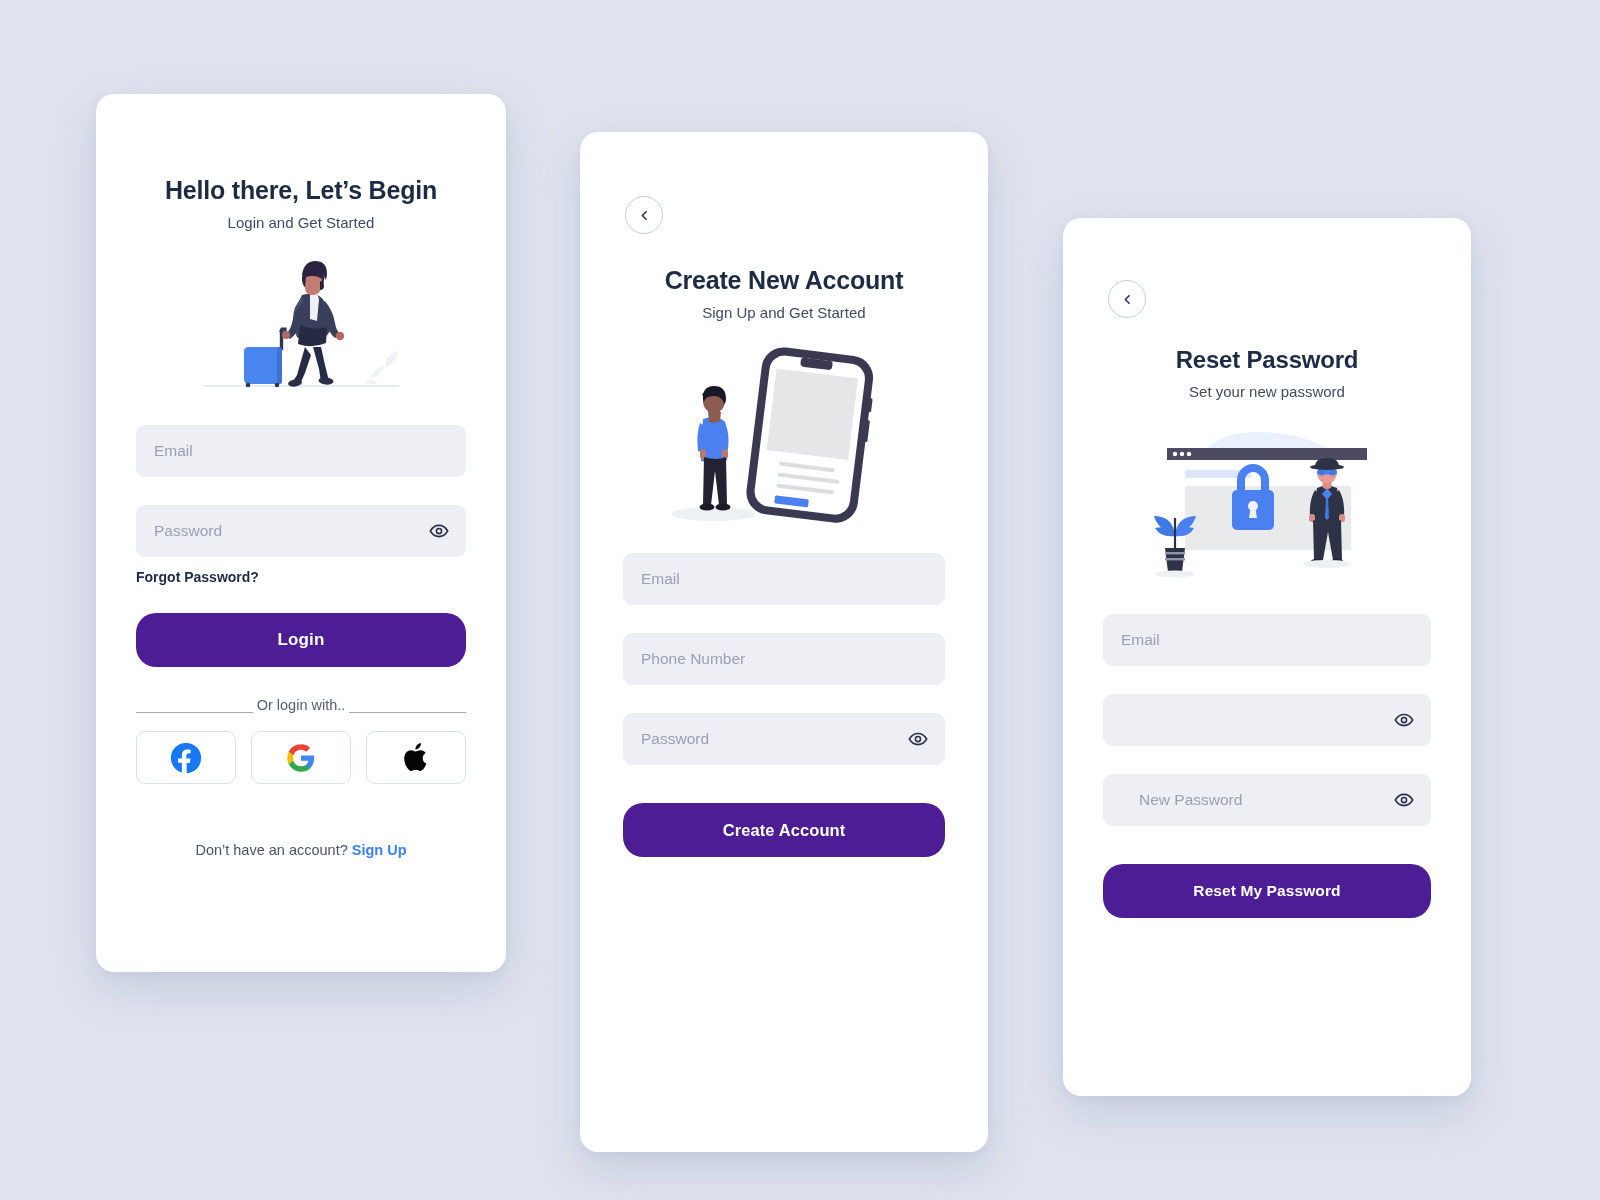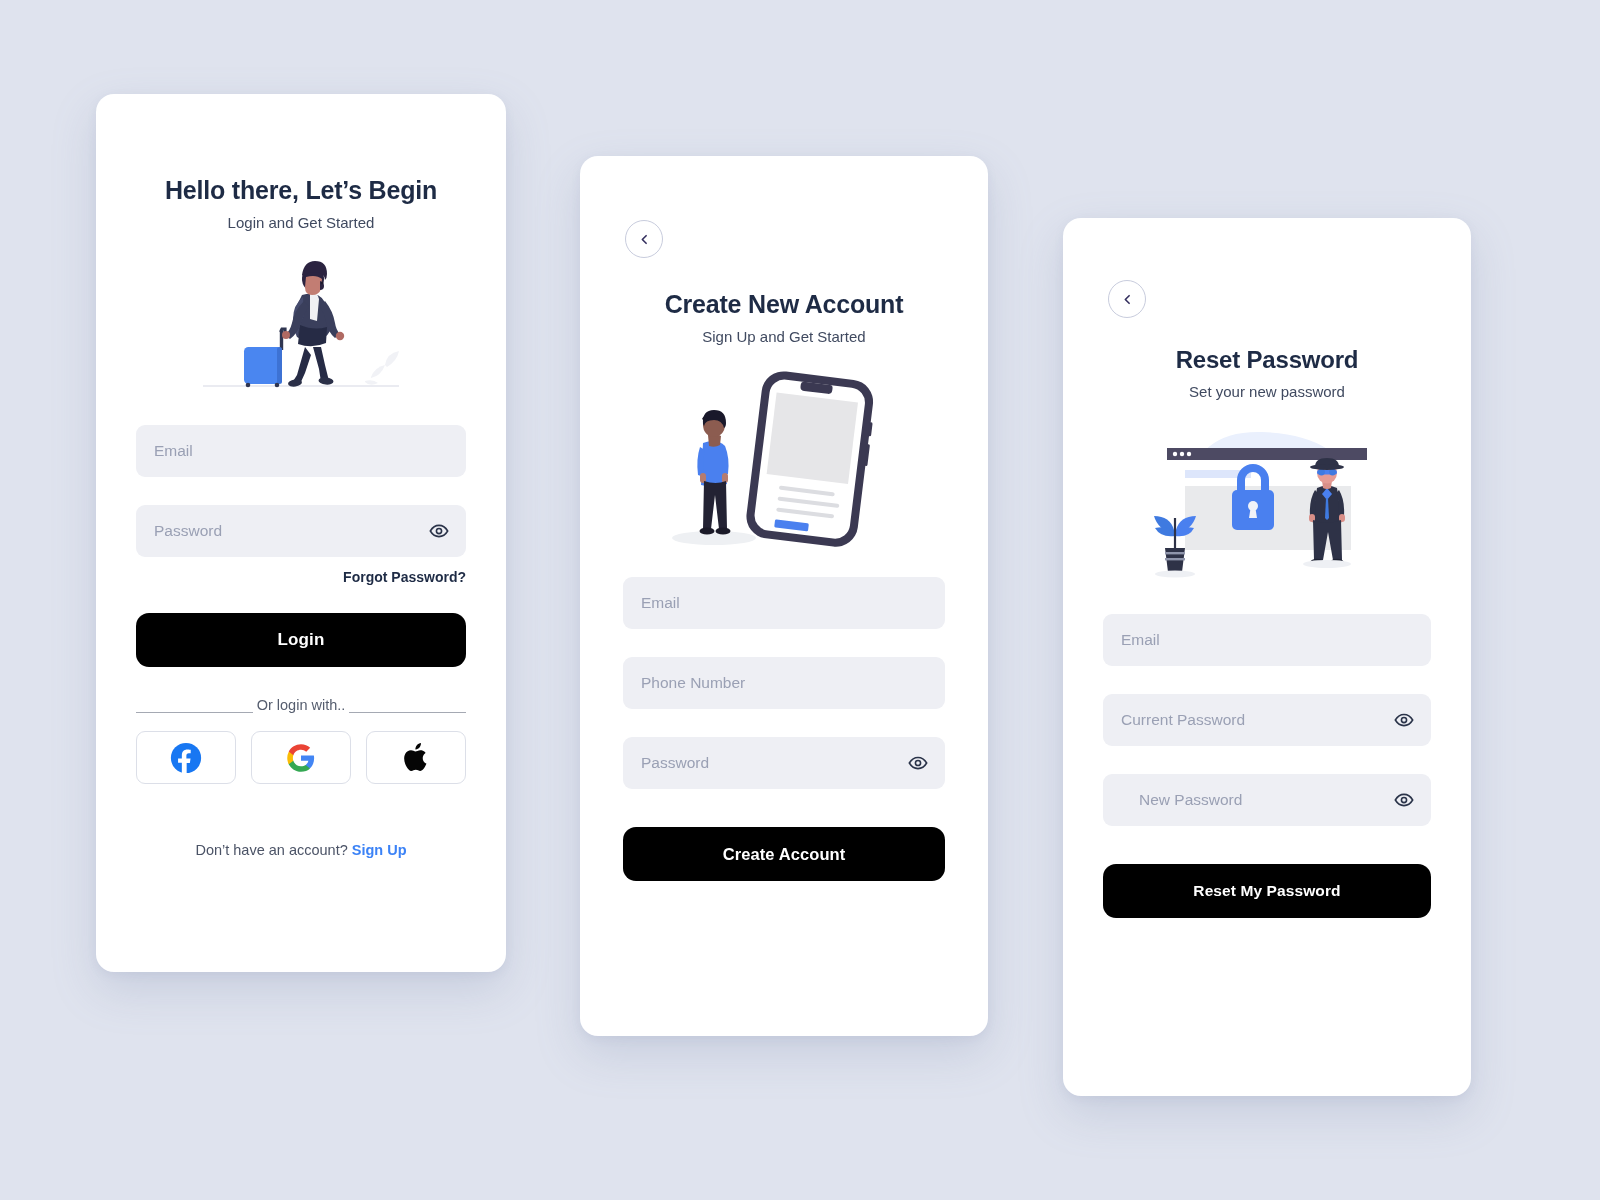--- a/index.html
+++ b/index.html
@@ -11,21 +11,21 @@
   }
   .stage { position: relative; width: 1600px; height: 1200px; }
 
   .card {
     position: absolute;
     background: #ffffff;
     border-radius: 18px;
     box-shadow: 0 18px 45px rgba(120,132,170,0.22), 0 3px 10px rgba(120,132,170,0.10);
   }
   #card-login  { left: 96px;   top: 94px;  width: 410px; height: 878px; }
-  #card-signup { left: 580px;  top: 156px; width: 408px; height: 880px; }
+  #card-signup { left: 580px;  top: 132px; width: 408px; height: 1020px; }
   #card-reset  { left: 1063px; top: 218px; width: 408px; height: 878px; }
 
   
   .back-btn {
     width: 38px; height: 38px; border-radius: 50%;
     border: 1.4px solid #c8ccdd; background: #fff;
     display: flex; align-items: center; justify-content: center;
     cursor: pointer;
   }
   .back-btn svg { display:block; }
@@ -57,31 +57,31 @@
   }
   .field input::placeholder { color: #9aa0b4; }
   .eye {
     position: absolute; right: 17px; top: 50%; transform: translateY(-50%);
     cursor: pointer; display:flex; align-items:center;
   }
 
   
   .btn-primary {
     width: 100%; height: 54px;
-    background: #000000; color: #fff;
-    border: none; border-radius: 13px;
+    background: #4c1d95; color: #fff;
+    border: none; border-radius: 20px;
     font-family: "Liberation Sans", sans-serif;
     font-size: 16.5px; font-weight: 700;
     cursor: pointer; letter-spacing: 0.1px;
   }
   #btn-login { font-size: 17px; }
   #btn-reset { font-size: 15.5px; }
 
   .forgot {
-    text-align: right; font-size: 14px; font-weight: 700;
+    font-size: 14px; font-weight: 700;
     color: #1e2b45; margin-top: 12px; cursor: pointer;
   }
 
   
   .divider {
     display: flex; align-items: flex-end; gap: 4px;
     margin-top: 30px;
   }
   .divider .line { flex: 1; height: 1px; background: #5b6375; opacity: .55; }
   .divider .dtext { font-size: 14.5px; color: #555d6e; white-space: nowrap; }
@@ -344,21 +344,20 @@
         <ellipse cx="48" cy="152" rx="20" ry="3.5" fill="#eef0f4"></ellipse>
         <ellipse cx="200" cy="142" rx="24" ry="4" fill="#eef0f4"></ellipse>
       </svg>
     </div>
 
     <div style="padding:22px 40px 0 40px;">
       <div class="field">
         <input type="text" placeholder="Email" style="">
       </div>
       <div class="field" style="margin-top:28px;">
-        <input type="text" placeholder="Current Password" style="">
         <span class="eye">
           <svg width="20" height="20" viewBox="0 0 24 24" fill="none" stroke="#2a3349" stroke-width="1.9">
             <path d="M1.6 12S5.6 5.3 12 5.3 22.4 12 22.4 12 18.4 18.7 12 18.7 1.6 12 1.6 12z"></path>
             <circle cx="12" cy="12" r="3.1"></circle>
           </svg>
         </span>
       </div>
       <div class="field" style="margin-top:28px;padding-left:36px;">
         <input type="text" placeholder="New Password" style="">
         <span class="eye">

